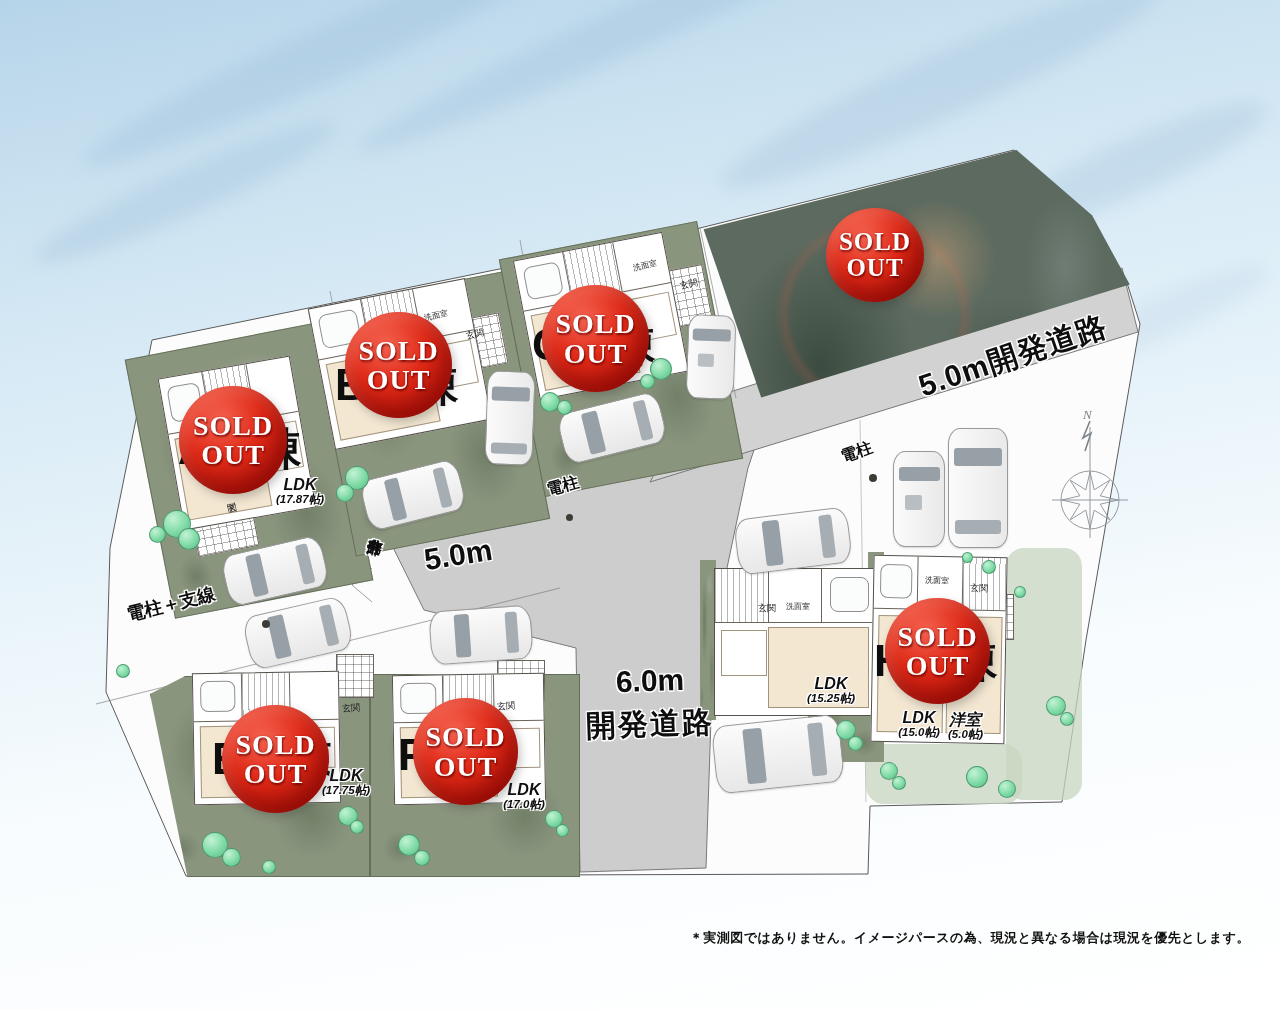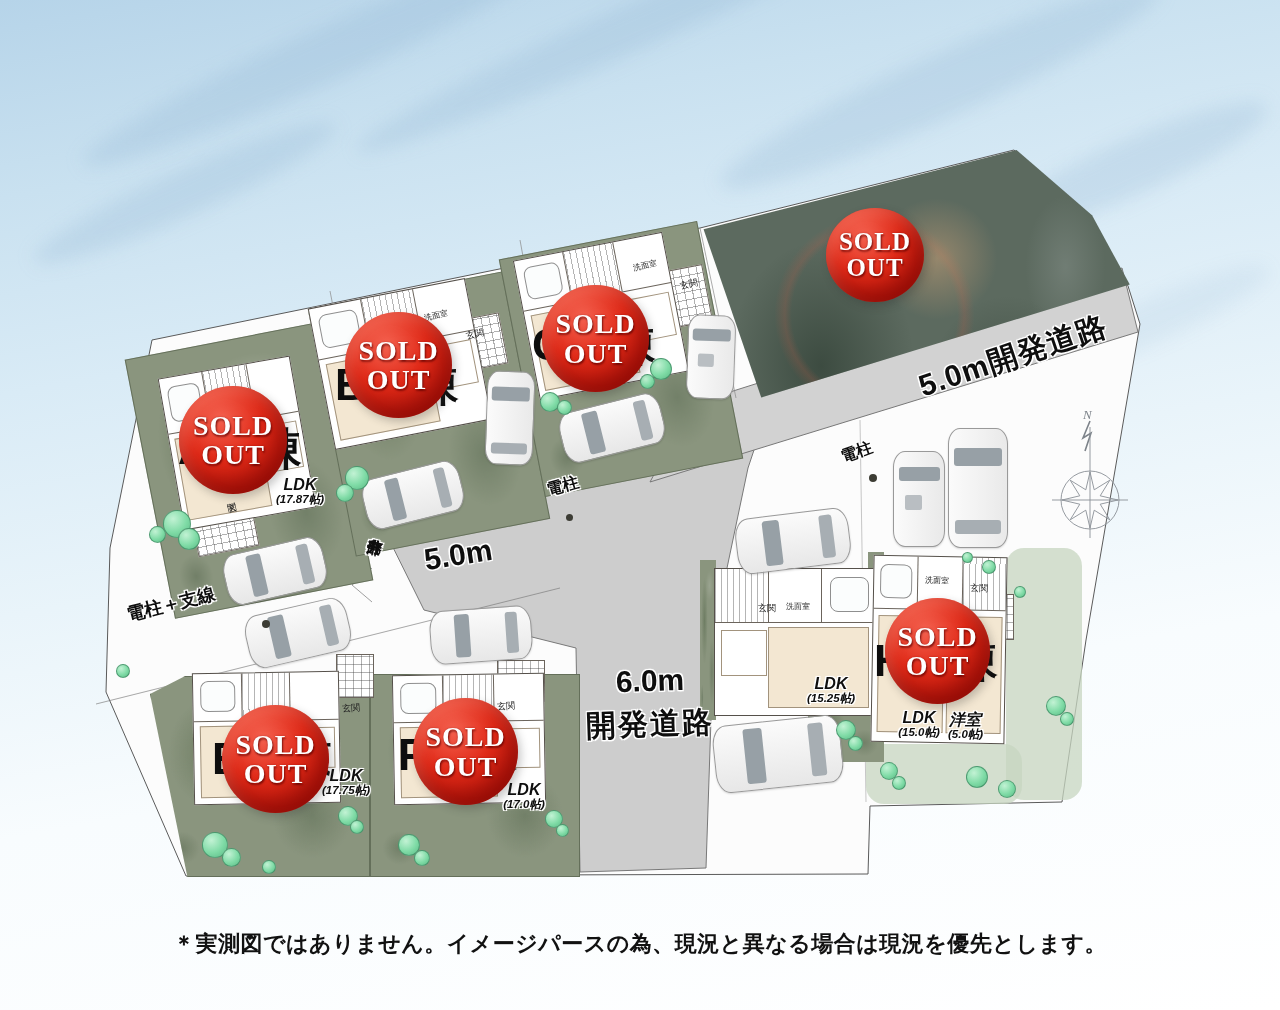--- a/index.html
+++ b/index.html
@@ -60,22 +60,22 @@
   .ldk-label .sz{display:block;font-size:11.5px;font-style:italic;margin-top:1px}
   .room-label{font-size:9px;font-weight:normal;color:#222;z-index:22}
   .vert{writing-mode:vertical-rl}
   
   .badge{position:absolute;border-radius:50%;display:flex;flex-direction:column;align-items:center;justify-content:center;
     z-index:40;color:#fff;font-family:"Liberation Serif",serif;font-weight:bold;
     background:radial-gradient(circle at 38% 30%,#f4614f 0%,#e02917 42%,#a50d05 100%);
     box-shadow:inset -8px -12px 20px rgba(110,0,0,.5),inset 6px 8px 14px rgba(255,140,120,.45),3px 4px 8px rgba(40,40,40,.25)}
   .badge span{line-height:1.04;letter-spacing:1px;text-shadow:1px 2px 2px rgba(90,0,0,.7),0 0 2px rgba(120,0,0,.5)}
   .dot{position:absolute;background:#3c3c34;border-radius:50%;z-index:13}
-  .disclaimer{position:absolute;left:30px;top:929px;width:1220px;text-align:center;
-    font-size:22px;font-weight:bold;color:#111;z-index:30;letter-spacing:.5px}
+  .disclaimer{position:absolute;left:30px;top:929px;width:1220px;text-align:right;
+    font-size:13px;font-weight:bold;color:#111;z-index:30;letter-spacing:.5px}
 </style>
 </head>
 <body>
 
 <div class="stage">
 
   <div class="streak" style="left:60px;top:30px;width:520px;height:55px"></div>
   <div class="streak" style="left:330px;top:0px;width:620px;height:48px"></div>
   <div class="streak" style="left:700px;top:55px;width:480px;height:64px"></div>
   <div class="streak" style="left:980px;top:140px;width:300px;height:56px"></div>

